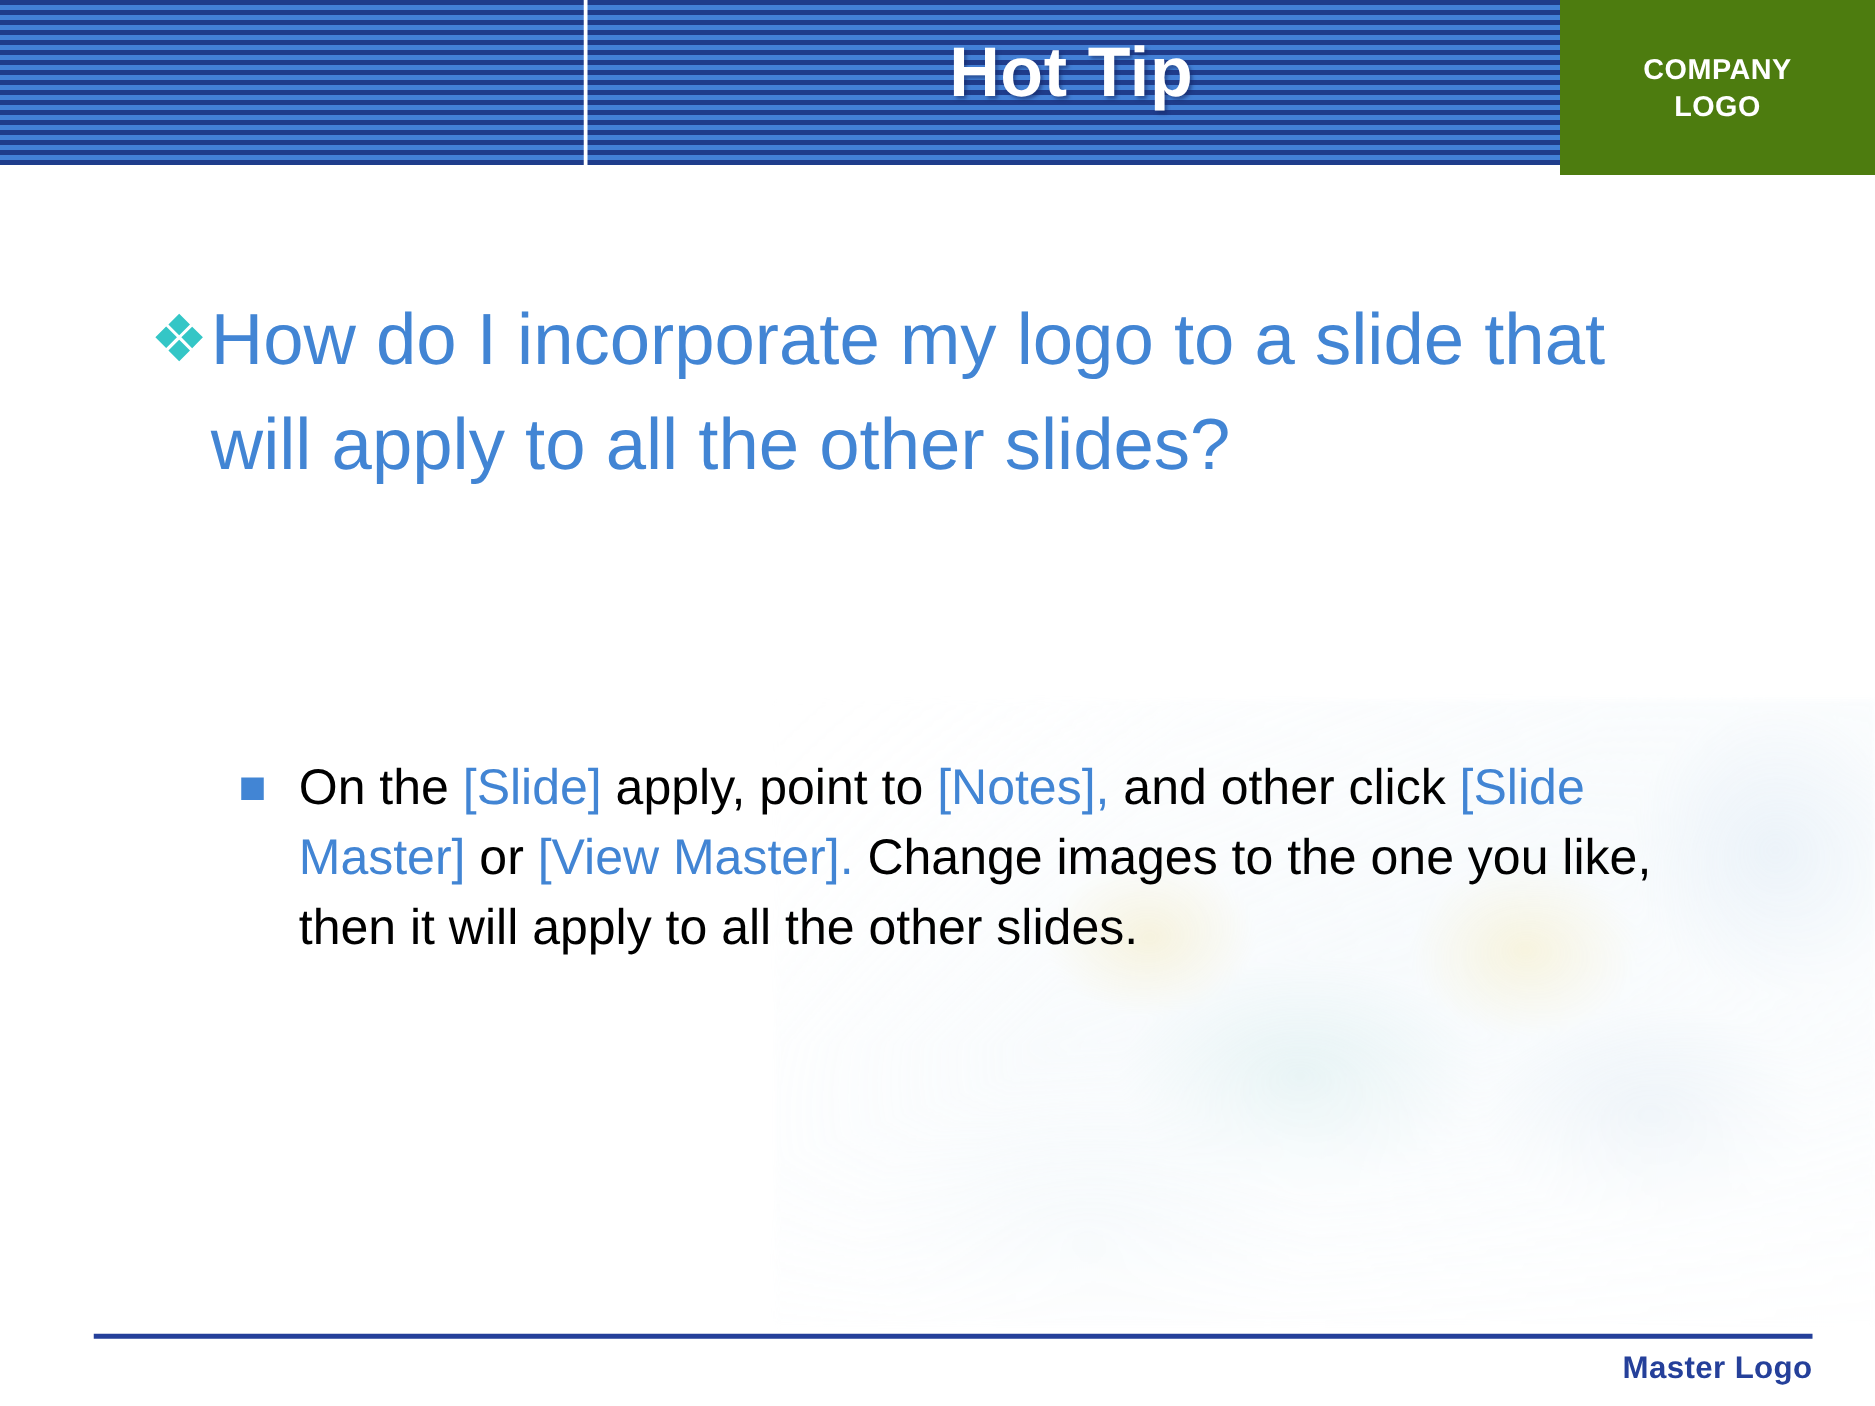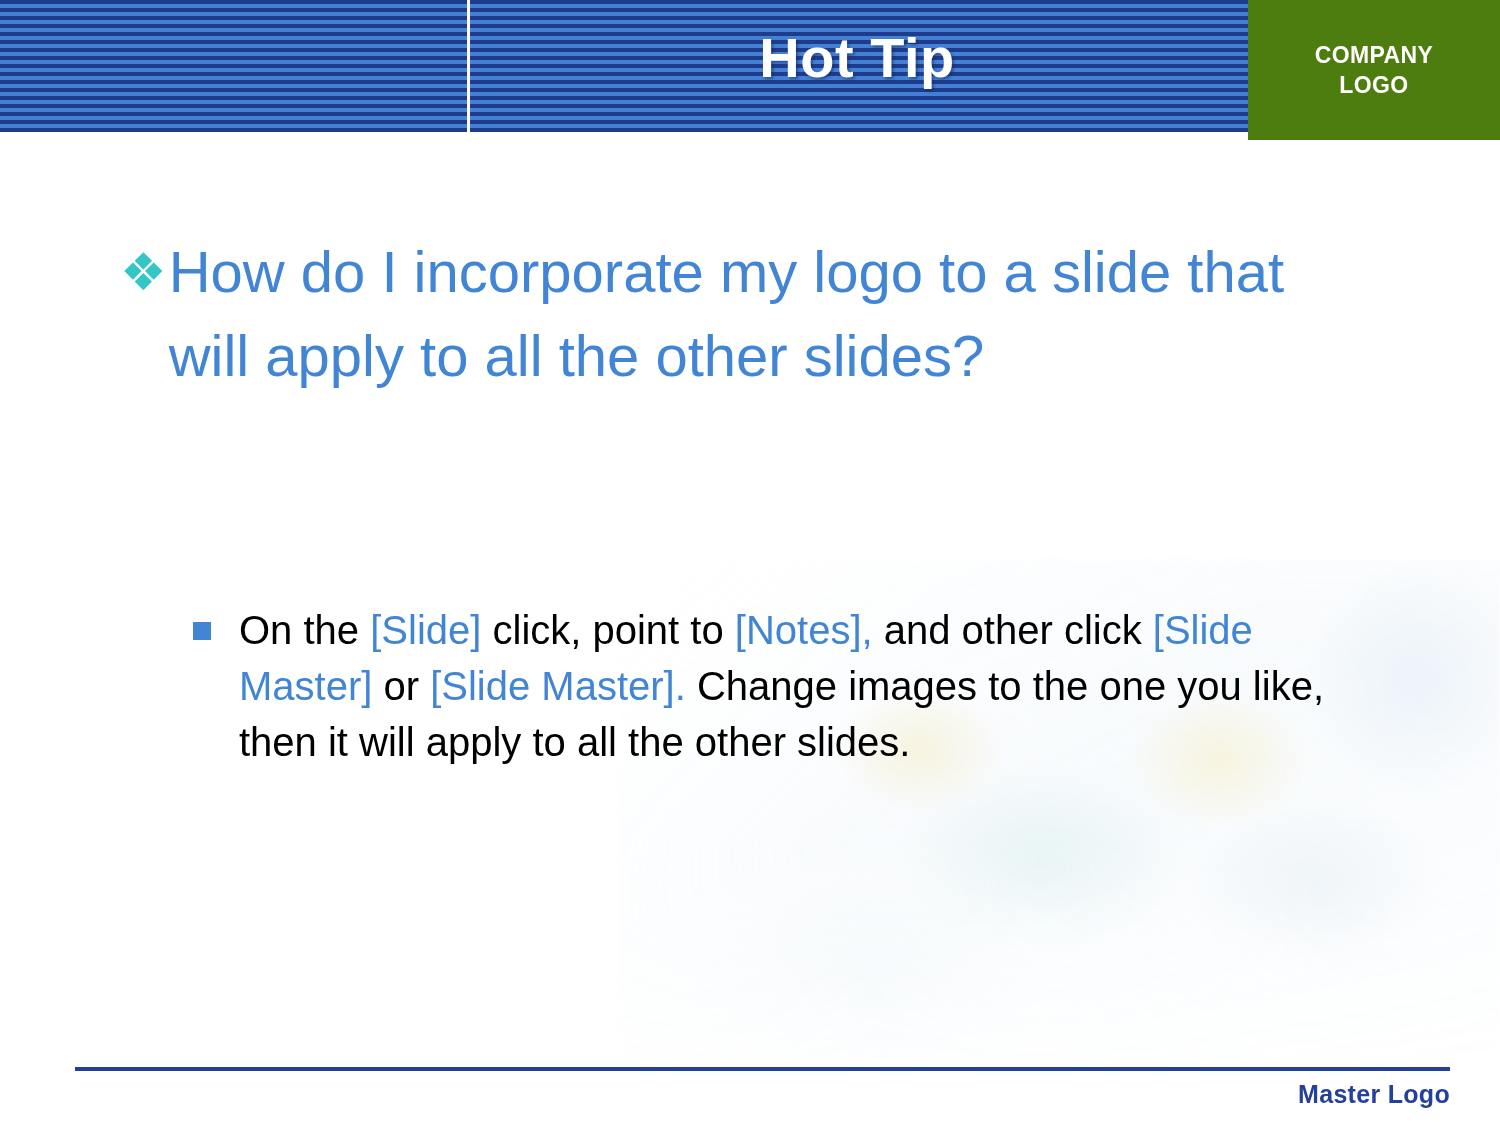--- a/index.html
+++ b/index.html
@@ -203,21 +203,21 @@
 
   <div class="content">
 
     <div class="level1">
       <span class="level1-bullet">❖</span>
       <span class="level1-text">How do I incorporate my logo to a slide that will apply to all the other slides?</span>
     </div>
 
     <div class="level2">
       <span class="level2-bullet"></span>
-      <span class="level2-text" id="body-runs"><span>On the </span><span class="hl">[Slide]</span><span> click, point to </span><span class="hl">[Notes],</span><span> and other click </span><span class="hl">[Slide Master]</span><span> or </span><span class="hl">[Slide Master].</span><span> Change images to the one you like, then it will apply to all the other slides.</span></span>
+      <span class="level2-text" id="body-runs"><span>On the </span><span class="hl">[Slide]</span><span> apply, point to </span><span class="hl">[Notes],</span><span> and other click </span><span class="hl">[Slide Master]</span><span> or </span><span class="hl">[View Master].</span><span> Change images to the one you like, then it will apply to all the other slides.</span></span>
     </div>
 
   </div>
 
   <div class="footer-rule"></div>
   <div class="footer-text">Master Logo</div>
 
 </div>
 
 </body></html>

